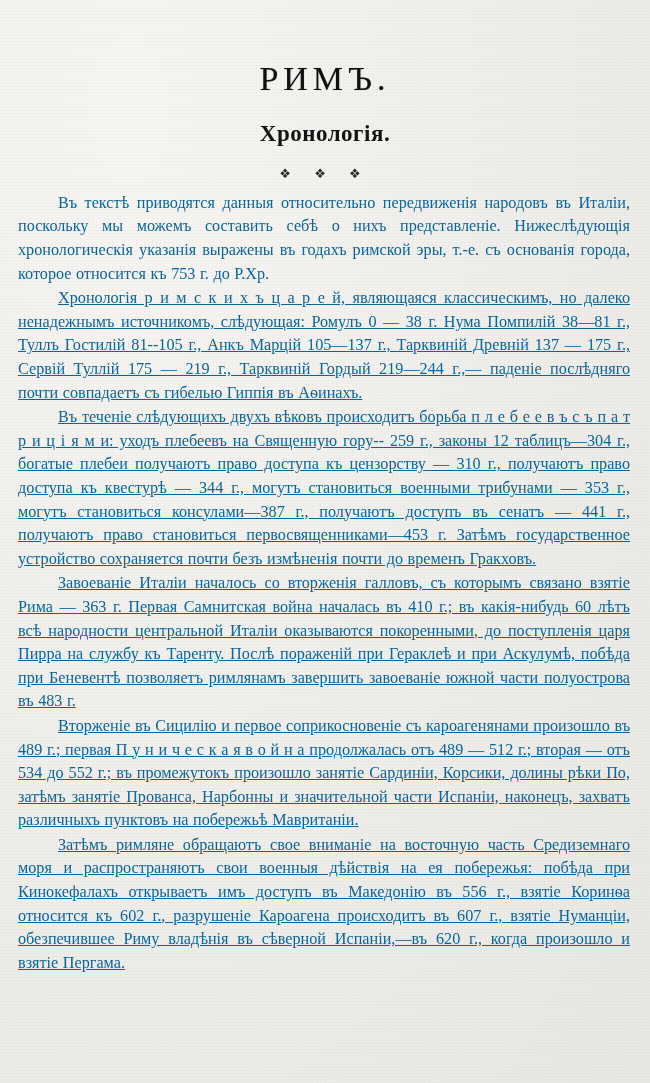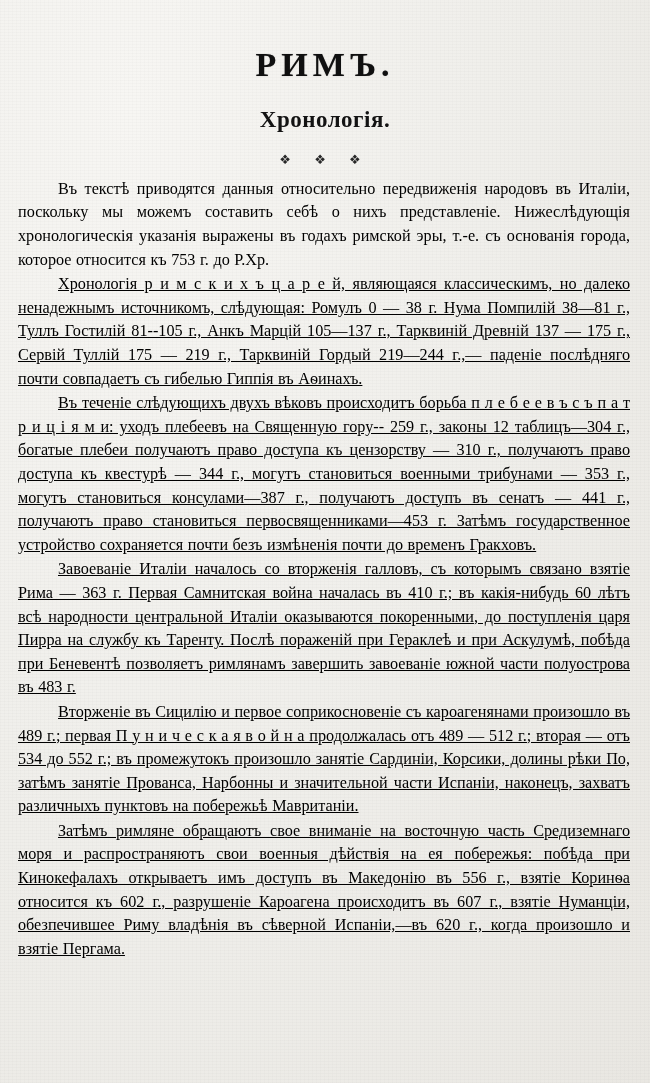--- a/index.html
+++ b/index.html
@@ -30,22 +30,22 @@
     top: 0;
     width: 634px;
     height: 1083px;
     padding: 0;
     box-sizing: border-box;
   }
   .title {
     text-align: center;
     font-size: 34px;
     letter-spacing: 5px;
-    font-weight: bold;
-    margin-top: 46px;
+    font-weight: normal;
+    margin-top: 60px;
     color: #141414;
     text-shadow: 0 0 1px rgba(0,0,0,0.35);
   }
   .subtitle {
     text-align: center;
     font-size: 23px;
     font-weight: bold;
     margin-top: 22px;
     color: #171717;
     letter-spacing: 0.5px;
@@ -63,21 +63,21 @@
     margin-top: 6px;
     padding: 0 12px 0 10px;
   }
   p.para {
     margin: 0 0 0 0;
     font-size: 16.2px;
     line-height: 23.6px;
     text-align: justify;
     text-indent: 40px;
     text-justify: inter-word;
-    color: #000000;
+    color: #0369a1;
     word-spacing: 0.5px;
   }
   p.para + p.para {
     margin-top: 1px;
     text-decoration: underline;
   }
   
   .content { filter: contrast(1.04) saturate(0.9); }
 </style>
 </head>

